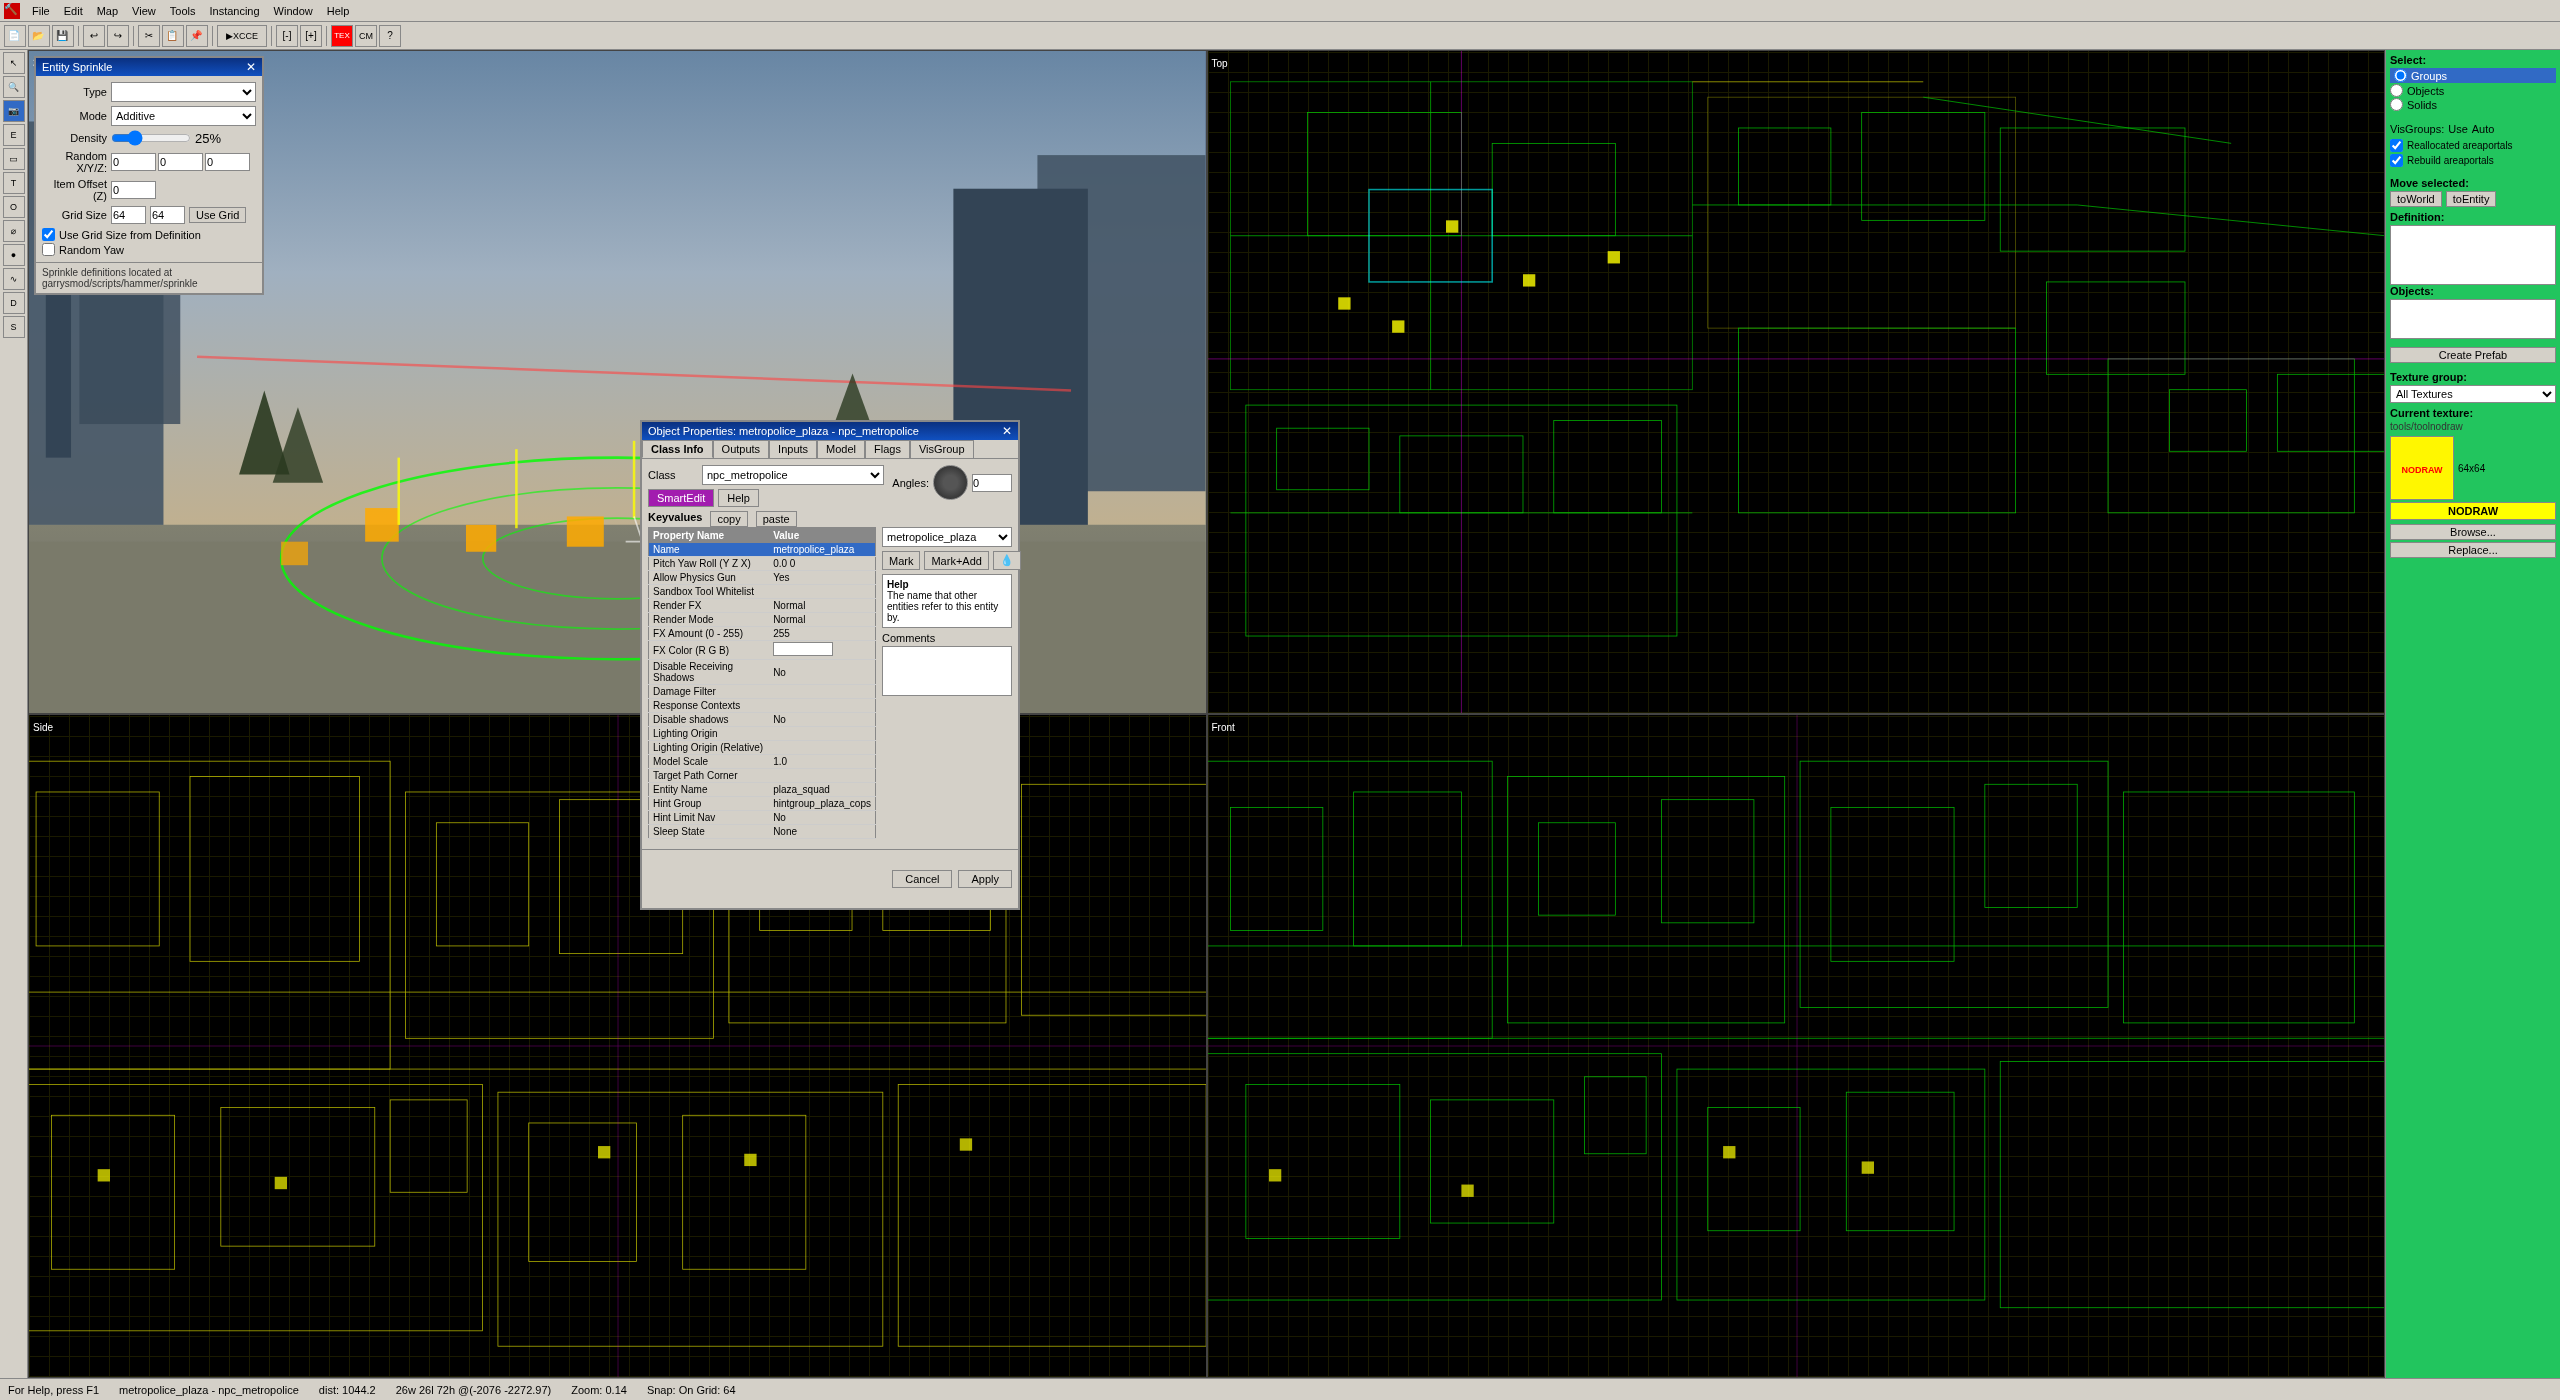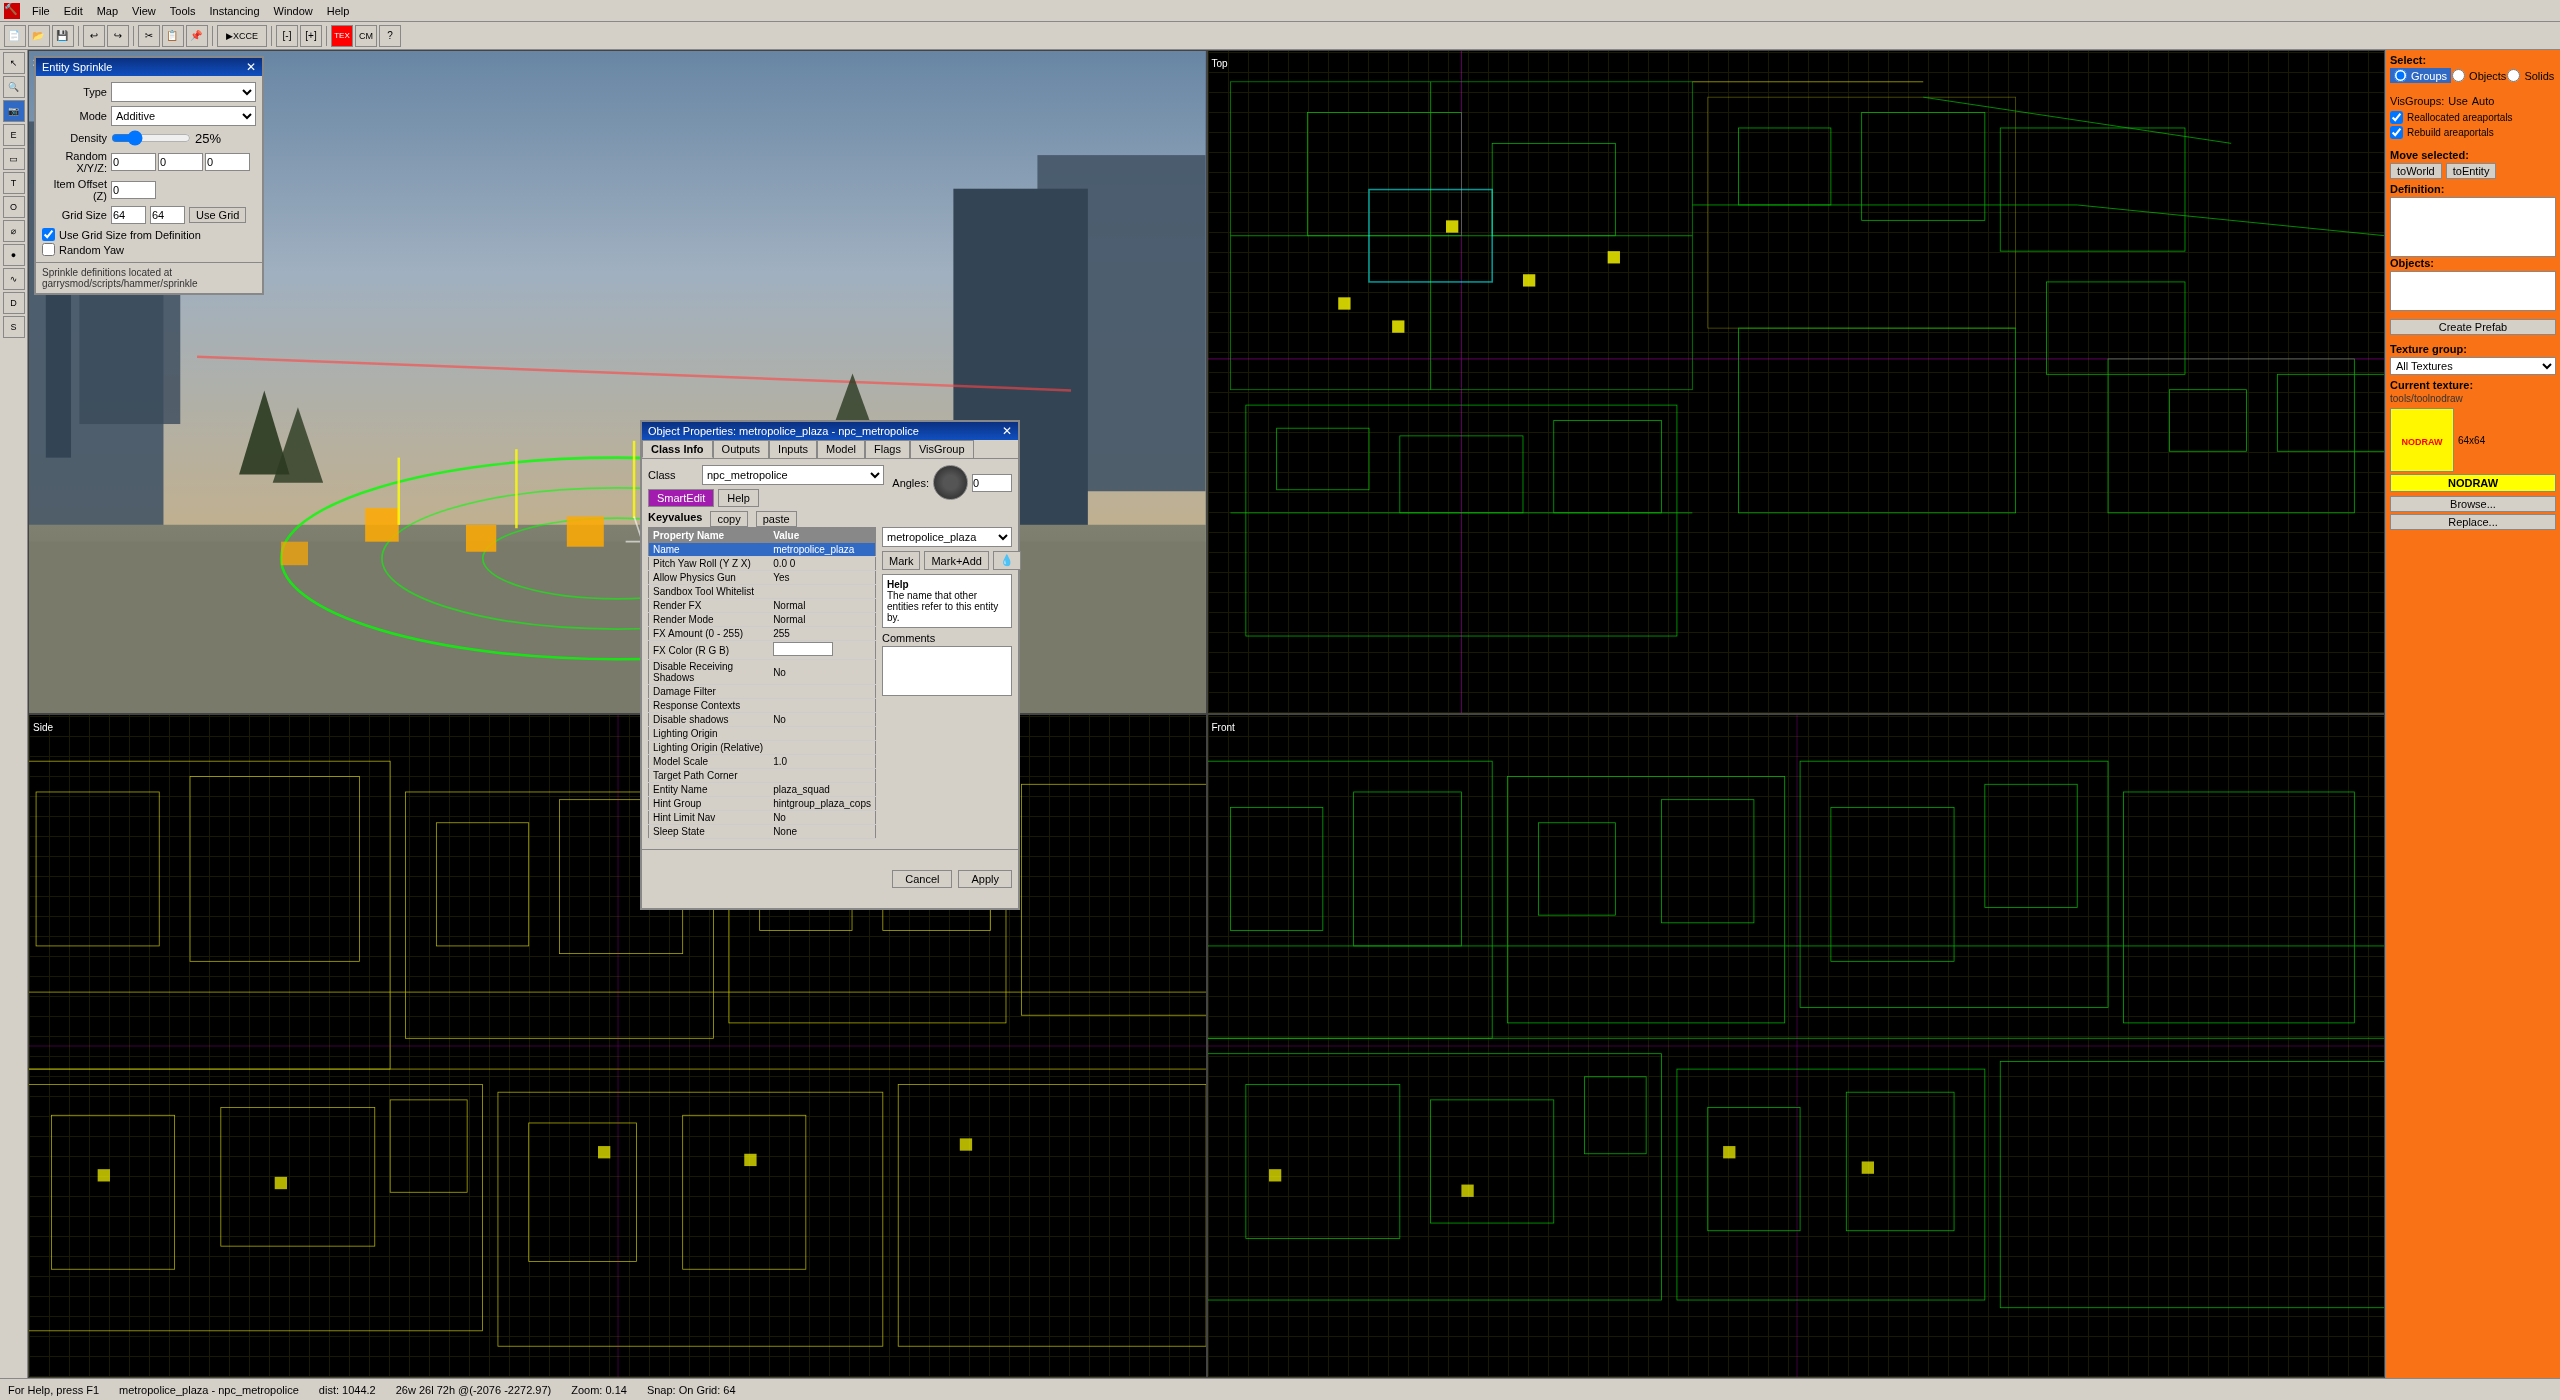--- a/index.html
+++ b/index.html
@@ -24,24 +24,24 @@
     .tool-btn.active { background: #316ac5; color: #fff; }
 
     
     #viewports { flex: 1; display: grid; grid-template-columns: 1fr 1fr; grid-template-rows: 1fr 1fr; background: #000; }
 
     .viewport { position: relative; border: 1px solid #444; overflow: hidden; }
     .viewport-label { position: absolute; top: 7px; left: 4px; color: #fff; font-size: 10px; z-index: 10; text-shadow: 1px 1px 2px #000; }
     .viewport-3d { background: linear-gradient(180deg, #4a6080 0%, #3a5070 30%, #2a4060 60%, #8a8070 80%, #6a7060 100%); }
 
     
-    #right-panel { width: 175px; background: #f97316; border-left: 1px solid #888; display: flex; flex-direction: column; padding: 4px; font-size: 11px; color: #000; overflow-y: auto; }
+    #right-panel { width: 175px; background: #22c55e; border-left: 1px solid #888; display: flex; flex-direction: column; padding: 4px; font-size: 11px; color: #000; overflow-y: auto; }
     .right-section { margin-bottom: 8px; }
     .right-section-title { font-weight: bold; margin-bottom: 2px; }
-    .right-radio-group { display: flex; flex-direction: row; gap: 1px; }
+    .right-radio-group { display: flex; flex-direction: column; gap: 1px; }
     .right-radio { display: flex; align-items: center; gap: 4px; cursor: pointer; }
     .radio-highlight { background: #316ac5; color: #fff; padding: 1px 4px; }
     .right-input { width: 60px; background: #fff; border: 1px solid #888; height: 18px; font-size: 11px; padding: 1px; }
     .right-btn { background: #d4d0c8; border: 1px solid #888; padding: 1px 6px; font-size: 11px; cursor: pointer; }
     .vis-group-section { margin-top: 4px; }
     .vis-header { display: flex; align-items: center; gap: 4px; margin-bottom: 4px; }
     .vis-label { font-size: 11px; }
     .vis-check-row { display: flex; align-items: center; gap: 4px; margin-bottom: 2px; font-size: 10px; }
     .categories-list { border: 1px solid #888; background: #fff; min-height: 60px; margin-top: 2px; padding: 2px; font-size: 10px; }
     .texture-preview { width: 64px; height: 64px; background: #ff0; display: flex; align-items: center; justify-content: center; font-size: 10px; font-weight: bold; color: #f00; border: 1px solid #888; margin: 2px 0; }

